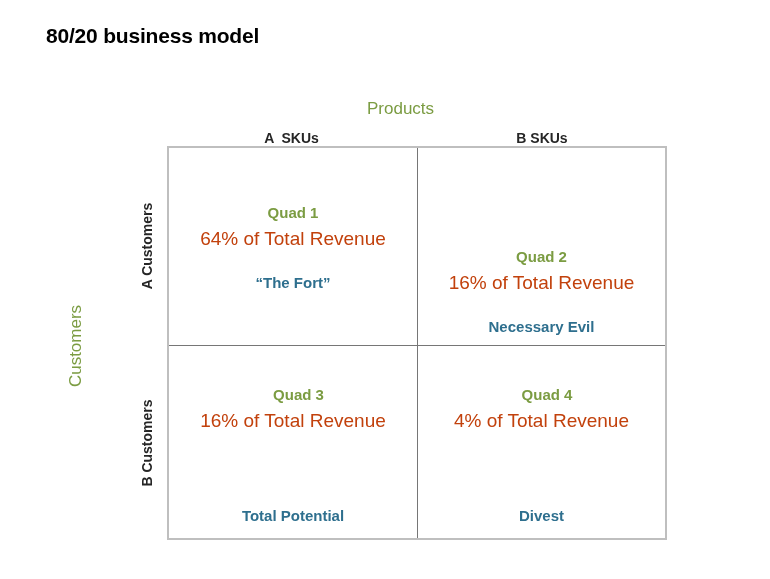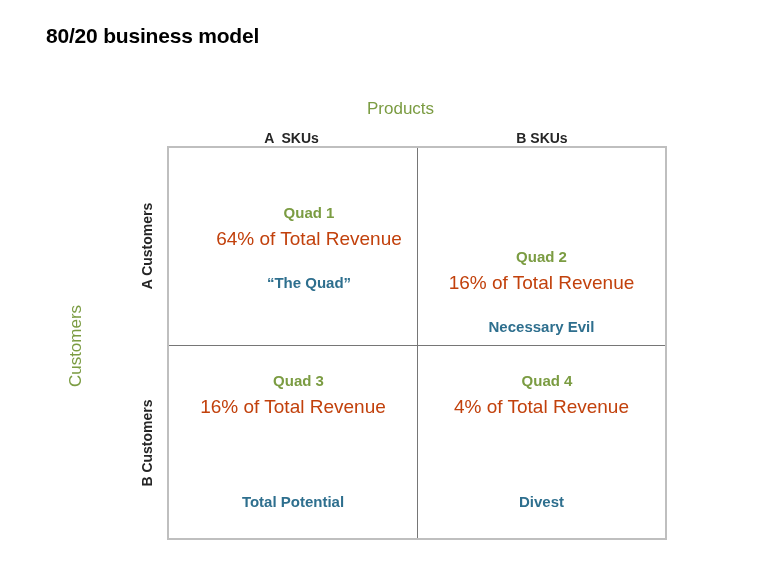--- a/index.html
+++ b/index.html
@@ -124,21 +124,21 @@
     height: 1px;
     background: #767676;
   }
 
   
   .quad {
     position: absolute;
     box-sizing: border-box;
     text-align: center;
   }
-  #quad-1 { left: 0px;   top: 0px;   width: 248px; height: 197px; margin-left: 16px; }
+  #quad-1 { left: 0px;   top: 0px;   width: 248px; height: 197px; }
   #quad-2 { left: 249px; top: 0px;   width: 247px; height: 197px; margin-top: 44px; }
   #quad-3 { left: 0px;   top: 198px; width: 248px; height: 192px; }
   #quad-4 { left: 249px; top: 198px; width: 247px; height: 192px; }
 
   .quad-title {
     font-size: 15px;
     font-weight: bold;
     color: #7b9c42;
     white-space: nowrap;
   }
@@ -158,21 +158,21 @@
   
   #quad-1 .quad-title,
   #quad-2 .quad-title { margin-top: 56px; }
   #quad-1 .quad-revenue,
   #quad-2 .quad-revenue { margin-top: 7px; }
   #quad-1 .quad-label,
   #quad-2 .quad-label { margin-top: 24px; }
 
   
   #quad-3 .quad-title,
-  #quad-4 .quad-title { margin-top: 26px; padding-left: 11px; }
+  #quad-4 .quad-title { margin-top: 40px; padding-left: 11px; }
   #quad-3 .quad-revenue,
   #quad-4 .quad-revenue { margin-top: 7px; }
   #quad-3 .quad-label,
   #quad-4 .quad-label { margin-top: 75px; }
 </style>
 </head>
 <body>
 
 <div id="slide">
 
@@ -191,21 +191,21 @@
   <div id="row-header-b" class="row-header">B Customers</div>
 
   <div id="matrix">
 
     <div id="divider-vertical"></div>
     <div id="divider-horizontal"></div>
 
     <div id="quad-1" class="quad">
       <div class="quad-title">Quad 1</div>
       <div class="quad-revenue">64% of Total Revenue</div>
-      <div class="quad-label">“The Quad”</div>
+      <div class="quad-label">“The Fort”</div>
     </div>
 
     <div id="quad-2" class="quad">
       <div class="quad-title">Quad 2</div>
       <div class="quad-revenue">16% of Total Revenue</div>
       <div class="quad-label">Necessary Evil</div>
     </div>
 
     <div id="quad-3" class="quad">
       <div class="quad-title">Quad 3</div>

